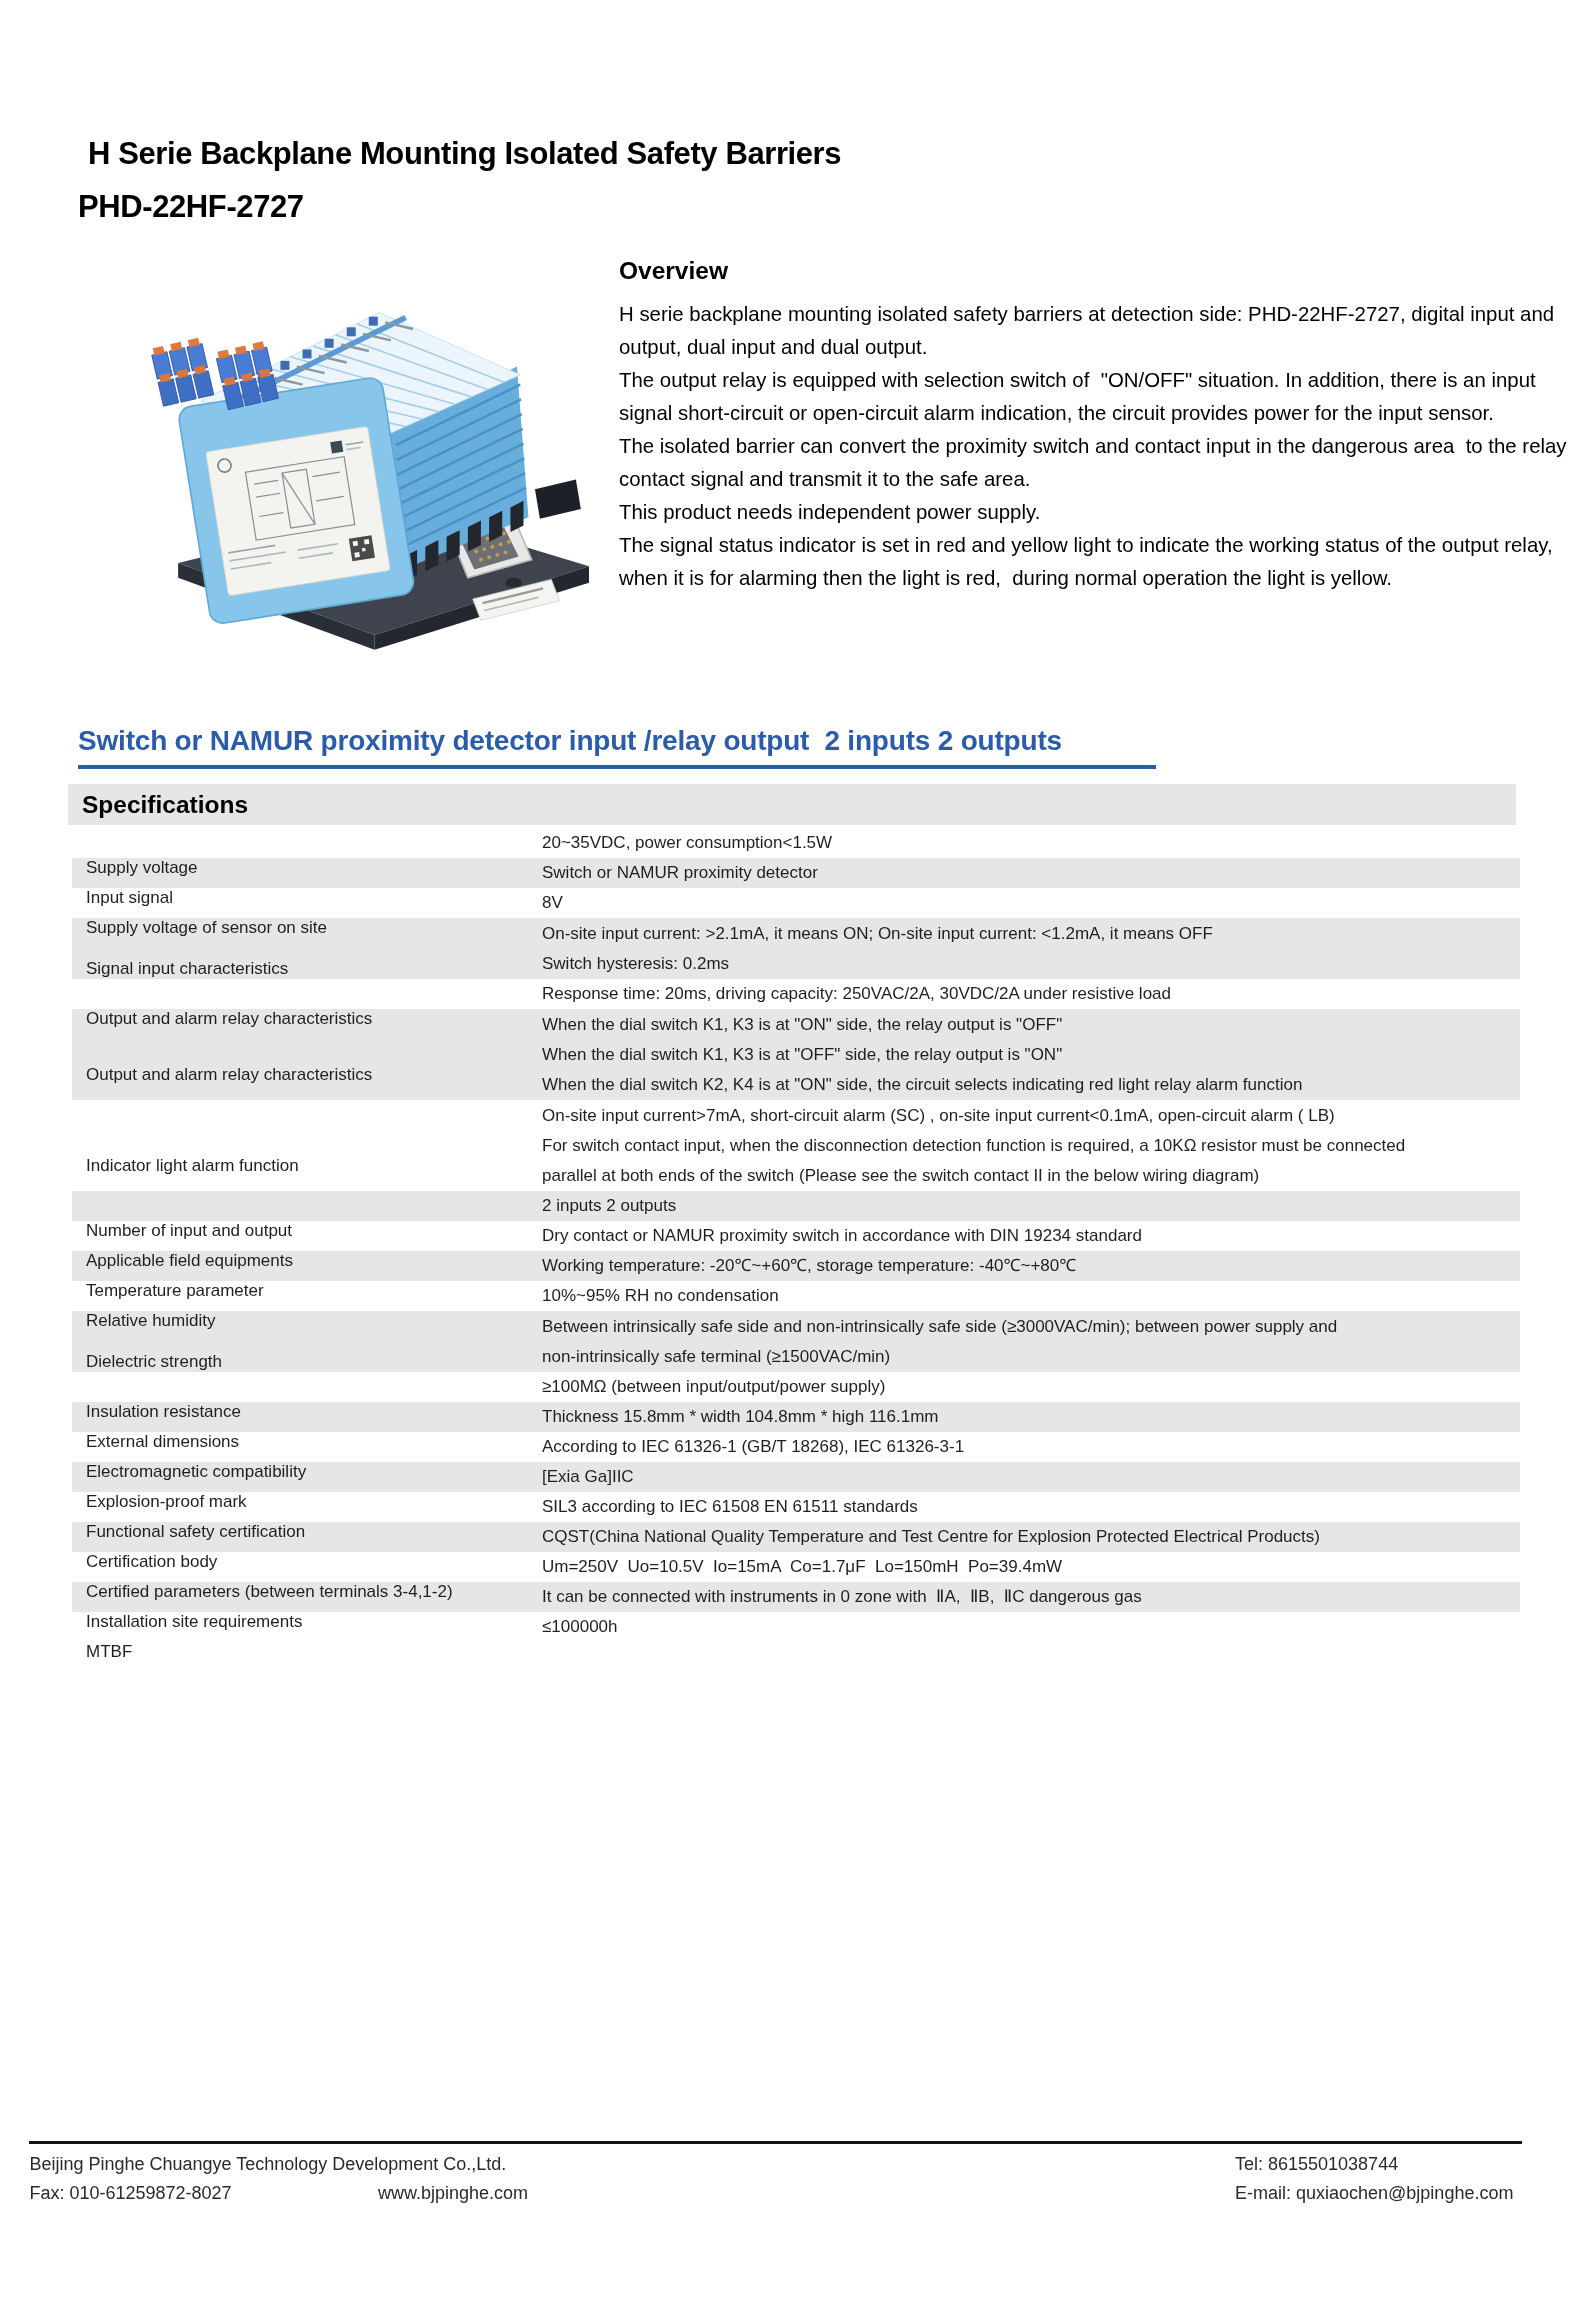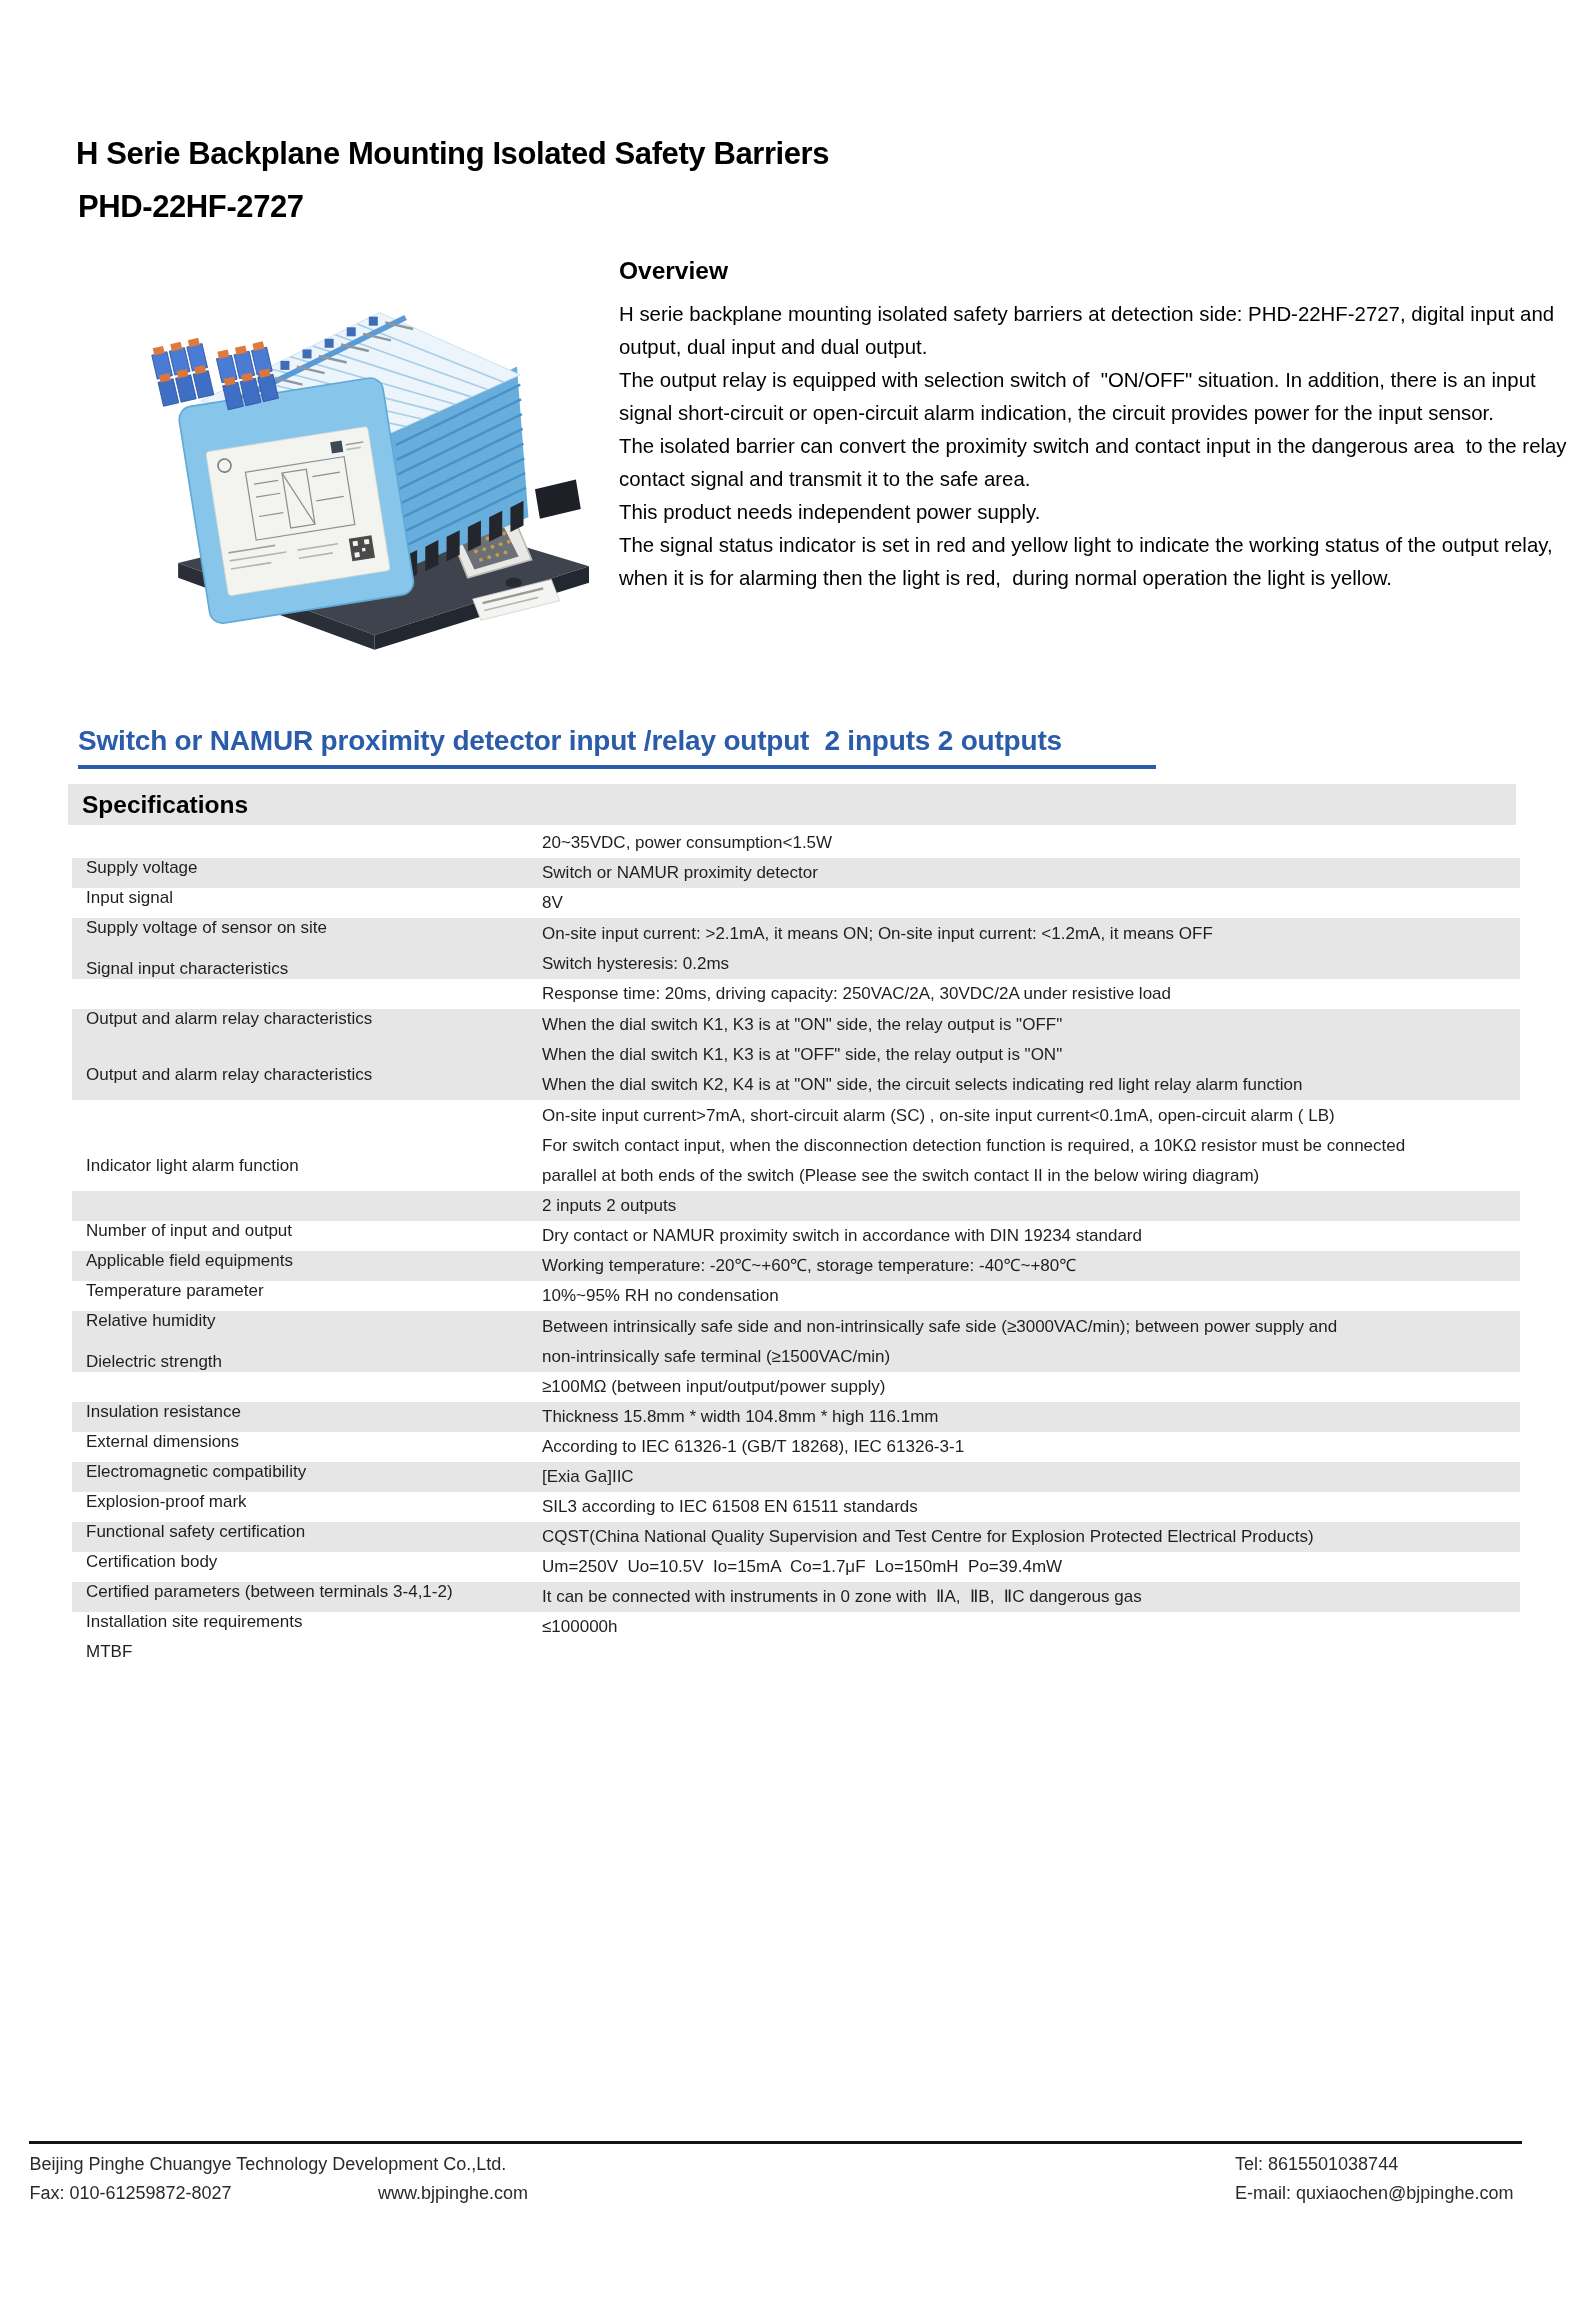--- a/index.html
+++ b/index.html
@@ -1,21 +1,21 @@
 <!DOCTYPE html>
 <html style="font-size:13px"><head>
 <meta charset="utf-8">
 <style>
   html,body{margin:0;padding:0;background:#ffffff;}
   .page{position:relative;width:1570px;height:2319px;background:#ffffff;overflow:hidden;
         font-family:"Liberation Sans",sans-serif;color:#111;}
   .abs{position:absolute;}
 
   
-  .title1{left:76px;top:136px;font-size:31px;font-weight:bold;letter-spacing:-0.4px;color:#000;}
+  .title1{left:88px;top:136px;font-size:31px;font-weight:bold;letter-spacing:-0.4px;color:#000;}
   .title2{left:78px;top:189px;font-size:31px;font-weight:bold;letter-spacing:-0.4px;color:#000;}
 
   
   .photo{left:129px;top:270px;width:478px;height:388px;}
 
   
   .overview{left:619px;top:257px;width:949px;}
   .ov-head{font-size:24.5px;font-weight:bold;margin:0 0 13px 0;color:#000;}
   .para{font-size:20.4px;line-height:33px;margin:0;color:#000;white-space:pre-wrap;}
 
@@ -323,21 +323,21 @@
     </div>
     <div class="row h1r">
       <div class="lab">Functional safety certification</div>
       <div class="val">
           <div class="line">SIL3 according to IEC 61508 EN 61511 standards</div>
         </div>
     </div>
     <div class="row h1r shaded">
       <div class="lab">Certification body</div>
       <div class="val">
-          <div class="line">CQST(China National Quality Supervision and Test Centre for Explosion Protected Electrical Products)</div>
+          <div class="line">CQST(China National Quality Temperature and Test Centre for Explosion Protected Electrical Products)</div>
         </div>
     </div>
     <div class="row h1r">
       <div class="lab">Certified parameters (between terminals 3-4,1-2)</div>
       <div class="val">
           <div class="line">Um=250V  Uo=10.5V  Io=15mA  Co=1.7μF  Lo=150mH  Po=39.4mW</div>
         </div>
     </div>
     <div class="row h1r shaded">
       <div class="lab">Installation site requirements</div>

